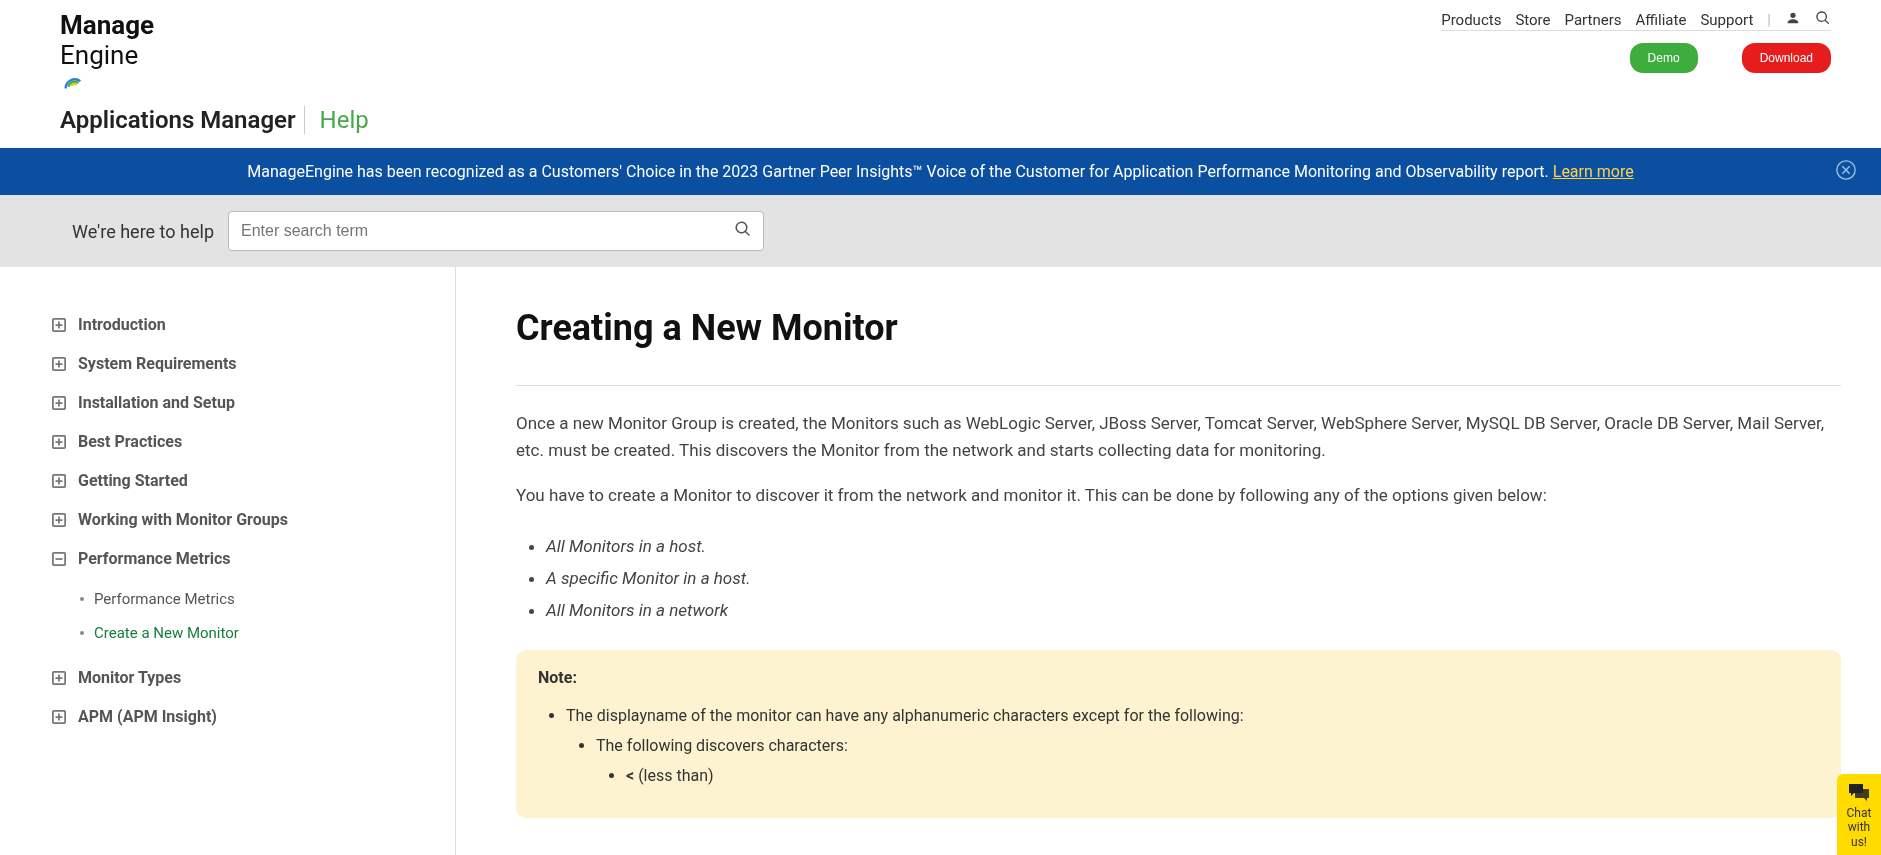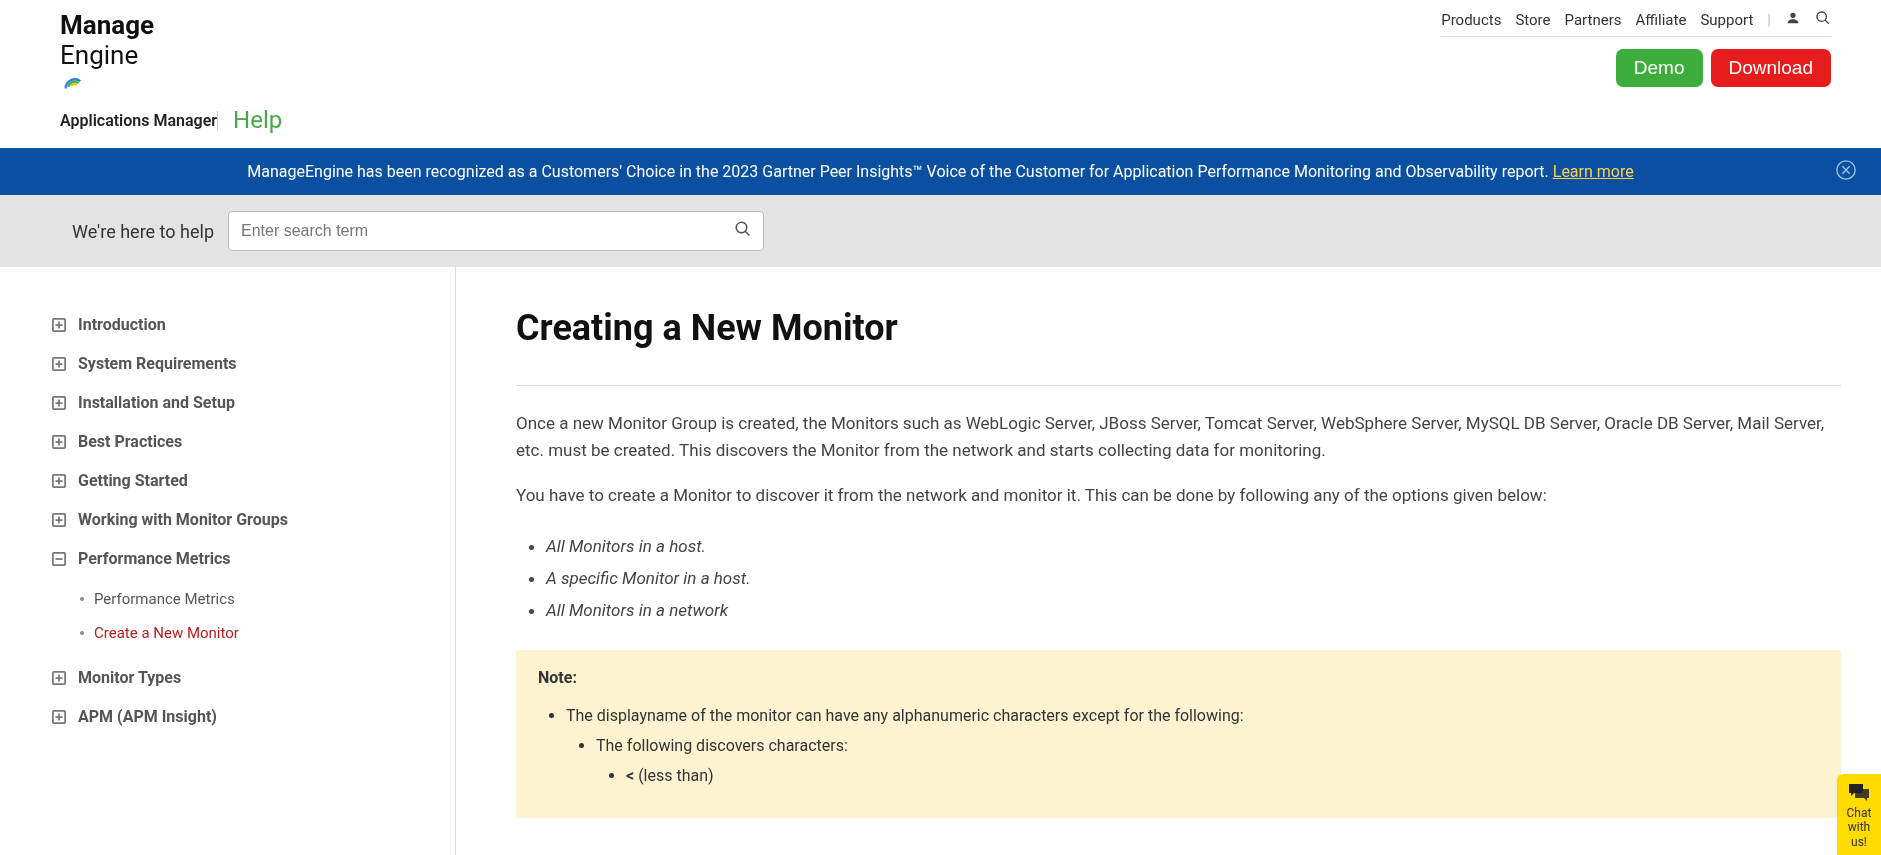--- a/index.html
+++ b/index.html
@@ -4,30 +4,30 @@
 <style>
   * { box-sizing: border-box; margin: 0; padding: 0; }
   body { font-family: -apple-system, BlinkMacSystemFont, "Segoe UI", Roboto, Arial, sans-serif; color: #333; background: #fff; }
 
   
   .top-header { display: flex; justify-content: space-between; align-items: flex-start; padding: 10px 50px 0 60px; }
   .logo-block { display: flex; flex-direction: column; }
   .logo-main { font-size: 26px; font-weight: 700; color: #111; display: flex; align-items: flex-start; flex-direction: column; }
   .logo-swirl { margin-left: 2px; }
   .sub-row { display: flex; align-items: center; margin-top: 6px; }
-  .sub-product { font-size: 16px; font-weight: 600; color: #222; padding-right: 0; border-right: 1px solid #ccc; }
+  .sub-product { font-size: 24px; font-weight: 600; color: #222; padding-right: 8px; border-right: 1px solid #ccc; }
   .help-label { font-size: 24px; color: #46a846; padding-left: 15px; font-weight: 400; }
 
   .top-right { display: flex; flex-direction: column; align-items: flex-end; }
-  .top-nav { display: flex; align-items: center; gap: 14px; font-size: 15px; color: #333; padding-bottom: 6px; border-bottom: 1px solid #ddd; }
+  .top-nav { display: flex; align-items: center; gap: 14px; font-size: 15px; color: #333; border-bottom: 1px solid #ddd; }
   .top-nav a { color: #333; text-decoration: none; cursor: pointer; }
   .nav-icon svg { width: 16px; height: 16px; fill: #444; }
   .divider { color: #bbb; }
   .action-buttons { display: flex; gap: 8px; margin-top: 12px; }
-  .btn { padding: 8px 18px; border-radius: 7px; font-size: 19px; color: #fff; border: none; cursor: pointer; font-weight: 500; }
+  .btn { padding: 8px 18px; border-radius: 13px; font-size: 12px; color: #fff; border: none; cursor: pointer; font-weight: 500; margin-left: 36px; }
   .btn-demo { background: #3dae3d; }
   .btn-download { background: #e71c1c; }
 
   
   .banner { background: #0b4fa1; color: #fff; display: flex; justify-content: center; align-items: center; padding: 14px 60px; font-size: 16px; position: relative; margin-top: 14px; }
   .banner a { color: #ffd24d; text-decoration: underline; }
   .banner-close { position: absolute; right: 24px; top: 50%; transform: translateY(-50%); cursor: pointer; }
   .banner-close svg { width: 22px; height: 22px; stroke: #9ec2e8; fill: none; }
 
   
@@ -39,30 +39,30 @@
   .search-box .sicon svg { width: 18px; height: 18px; fill: #555; }
 
   
   .main { display: flex; }
   .sidebar { width: 456px; border-right: 1px solid #ddd; padding: 38px 30px 30px 52px; }
   .nav-item { display: flex; align-items: center; gap: 12px; padding: 10px 0; font-size: 16px; font-weight: 700; color: #555; cursor: pointer; }
   .nav-item svg { width: 14px; height: 14px; stroke: #777; fill: none; stroke-width: 2; flex-shrink:0; }
   .sub-list { margin-left: 28px; margin-top: 4px; margin-bottom: 8px; }
   .sub-item { display: flex; align-items: center; gap: 10px; padding: 8px 0; font-size: 15px; color: #555; cursor: pointer; }
   .sub-item .dot { width: 4px; height: 4px; background: #888; border-radius: 50%; flex-shrink:0; }
-  .sub-item.active { color: #b91c1c; text-align: center; }
+  .sub-item.active { color: #15803d; text-align: center; }
 
   .content { flex: 1; padding: 40px 40px 40px 60px; }
   .content h1 { font-size: 36px; font-weight: 700; color: #111; }
   .hr { border-top: 1px solid #ddd; margin: 36px 0 24px 0; }
   .content p { font-size: 17px; color: #444; line-height: 1.6; margin-bottom: 18px; }
   .opt-list { margin: 20px 0 24px 30px; font-style: italic; }
   .opt-list li { font-size: 17px; color: #444; padding: 6px 0; list-style: disc; }
 
-  .note-box { background: #fdf3d1; padding: 18px 22px; border-radius: 2px; }
+  .note-box { background: #fdf3d1; padding: 18px 22px; border-radius: 10px; }
   .note-title { font-weight: 700; font-size: 16px; color: #333; margin-bottom: 14px; }
   .note-box ul { margin-left: 28px; }
   .note-box li { font-size: 16px; color: #333; padding: 5px 0; list-style: disc; }
   .note-box ul ul { margin-left: 30px; margin-top: 6px; }
 
   
   .chat-widget { position: fixed; right: 0; bottom: 0; background: #ffdb00; padding: 8px 8px 6px 8px; border-top-left-radius: 6px; text-align: center; font-size: 12px; cursor: pointer; width: 44px; }
   .chat-widget svg { width: 24px; height: 20px; fill: #222; }
   .chat-widget div { line-height: 1.1; margin-top: 2px; }
 </style>

